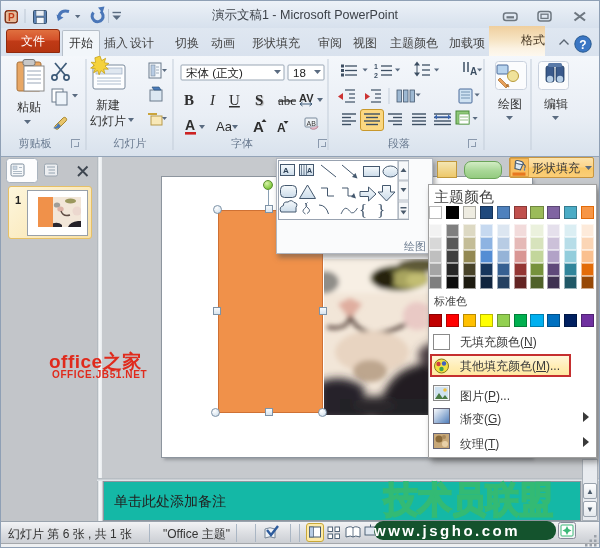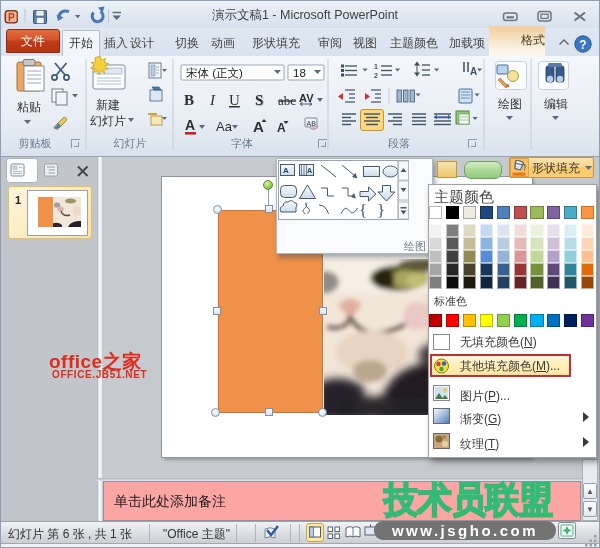--- a/index.html
+++ b/index.html
@@ -14,21 +14,21 @@
 #formattab{left:489px;top:26px;width:56px;height:28px;background:linear-gradient(#efcf9e,#f6e3c2 45%,#fbf2e2 75%,#fdf8ef);color:#4a3b28;font-size:12px;text-align:right;line-height:29px;height:30px}
 
 #ribbon{left:0;top:56px;width:600px;height:101px;background:linear-gradient(#f4f7fb,#e9eef5 60%,#dfe7f0 85%,#d9e2ed);border-left:1px solid #8fa0b5;border-right:1px solid #8fa0b5;border-bottom:1px solid #94a4b8}
 .launcher{position:absolute;top:82px;width:9px;height:9px;border-left:1px solid #8a99ad;border-top:1px solid #8a99ad}
 .launcher:after{content:"";position:absolute;left:2px;top:2px;width:4px;height:4px;border-right:1px solid #8a99ad;border-bottom:1px solid #8a99ad}
 
 #mainbg{left:1px;top:157px;width:598px;height:364px;background:#c6c9cd}
 #leftpanel{left:1px;top:157px;width:96px;height:364px;background:#c2c5c9}
 #splitter{left:97px;top:157px;width:5px;height:364px;background:linear-gradient(90deg,#9ea6ad,#f8fafb 40%,#e8ebee)}
 #slide{left:161px;top:176px;width:372px;height:282px;background:#fff;border:1px solid #8d959e;box-shadow:2px 3px 3px -1px rgba(100,105,112,.5)}
-#notes{left:103px;top:481px;width:478px;height:40px;background:#fca5a5;border:1px solid #8d959e;font-size:14px;color:#222;padding:11px 0 0 10px}
+#notes{left:103px;top:481px;width:478px;height:40px;background:#14b8a6;border:1px solid #8d959e;font-size:14px;color:#222;padding:11px 0 0 10px}
 #notesep{left:97px;top:478px;width:503px;height:3px;background:linear-gradient(#aeb4ba,#e8ecf0)}
 
 #statusbar{left:0;top:521px;width:600px;height:27px;background:linear-gradient(#f2f3f5,#dcdee2 45%,#cdd0d5 80%,#c6c9ce);border-top:1px solid #9aa3ad;border-left:1px solid #8fa0b5;border-right:1px solid #8fa0b5;border-bottom:1px solid #8fa0b5;font-size:11px;color:#333}
 .ssep{position:absolute;top:4px;height:18px;width:1px;background:#aab6c4}
 
 #vscroll{left:582px;top:459px;width:16px;height:62px;background:#e8ebef;border:1px solid #a9b0b8}
 .sbtn{position:absolute;left:583px;width:14px;height:16px;background:linear-gradient(#fdfdfe,#e4e8ec);border:1px solid #9aa3ad;border-radius:2px;text-align:center;font-size:8px;color:#4a5a6a;line-height:15px}
 
 #thumbsel{left:8px;top:186px;width:84px;height:53px;border:1px solid #e7c065;border-radius:3px;background:linear-gradient(135deg,#fdf6dd,#f9e1a6)}
 #thumbnum{left:15px;top:194px;font-size:11px;color:#222;font-weight:bold}
@@ -37,21 +37,21 @@
 #wm1{left:49px;top:349px;font-size:19px;font-weight:bold;color:#e02a1c;letter-spacing:0.5px}
 #wm2{left:52px;top:369px;font-size:10px;font-weight:bold;color:#e02a1c;letter-spacing:0.6px}
 
 #orect{left:218px;top:210px;width:105px;height:203px;background:#f0914a;border:1px solid #cf7134}
 .hc{position:absolute;width:9px;height:9px;border-radius:50%;background:radial-gradient(circle at 35% 30%,#fff,#dfe9f2 60%,#b9cbdb);border:1px solid #7e93a7}
 .hs{position:absolute;width:8px;height:8px;background:linear-gradient(#f7fafc,#d9e4ee);border:1px solid #7e93a7}
 #rotate{left:263px;top:180px;width:10px;height:10px;border-radius:50%;background:radial-gradient(circle at 35% 30%,#d8f2a8,#8ed04e 60%,#5ea722);border:1px solid #5a8f2e}
 #rotstem{left:268px;top:190px;width:1px;height:17px;background:#8aa0b4}
 
 #glogo{left:384px;top:482px;font-size:36px;line-height:36px;font-weight:bold;color:#33ba74;letter-spacing:0px;transform:scaleX(.94);transform-origin:left;-webkit-text-stroke:1.8px #33ba74}
-#gbar{left:374px;top:521px;width:182px;height:19px;background:#737373;border-radius:9px;color:#fff;font-size:15px;font-weight:bold;letter-spacing:2.5px;text-align:center;line-height:19px}
+#gbar{left:374px;top:521px;width:182px;height:19px;background:#14532d;border-radius:9px;color:#fff;font-size:15px;font-weight:bold;letter-spacing:2.5px;text-align:left;line-height:19px}
 </style></head>
 <body>
 <div class="abs" id="titlebar"></div>
 <div class="abs" id="tabrow"></div>
 <div class="abs" id="filetab">文件</div>
 <div class="abs" id="hometab">开始</div>
 <div class="tab" style="left:98px;width:36px">插入</div>
 <div class="tab" style="left:124px;width:36px">设计</div>
 <div class="tab" style="left:169px;width:36px">切换</div>
 <div class="tab" style="left:205px;width:36px">动画</div>

